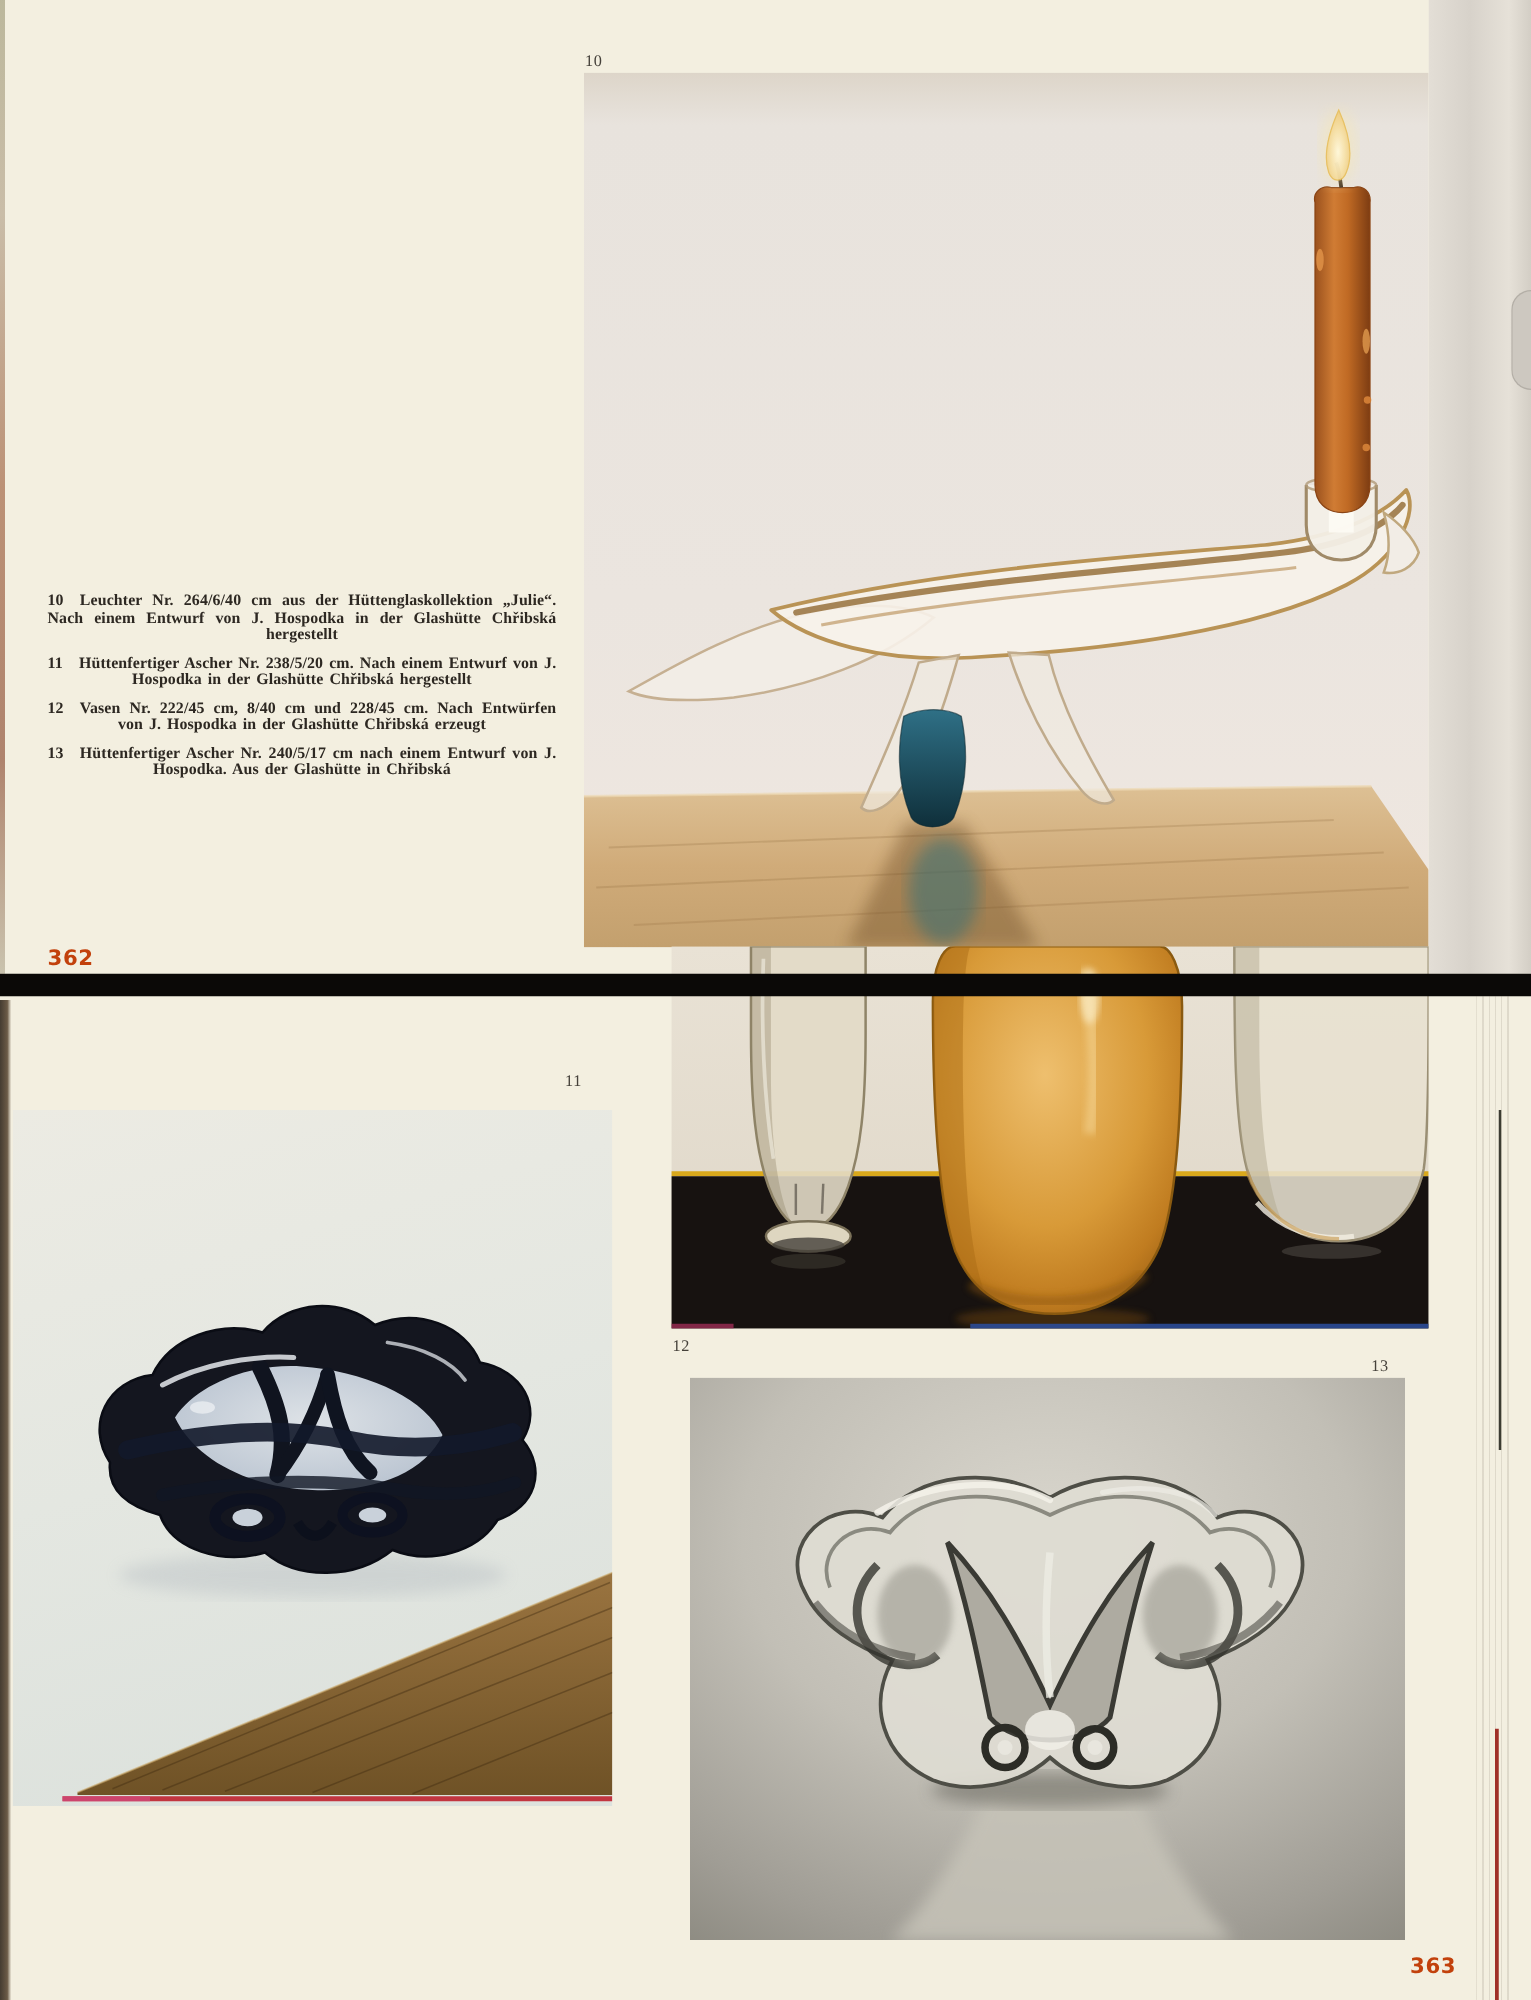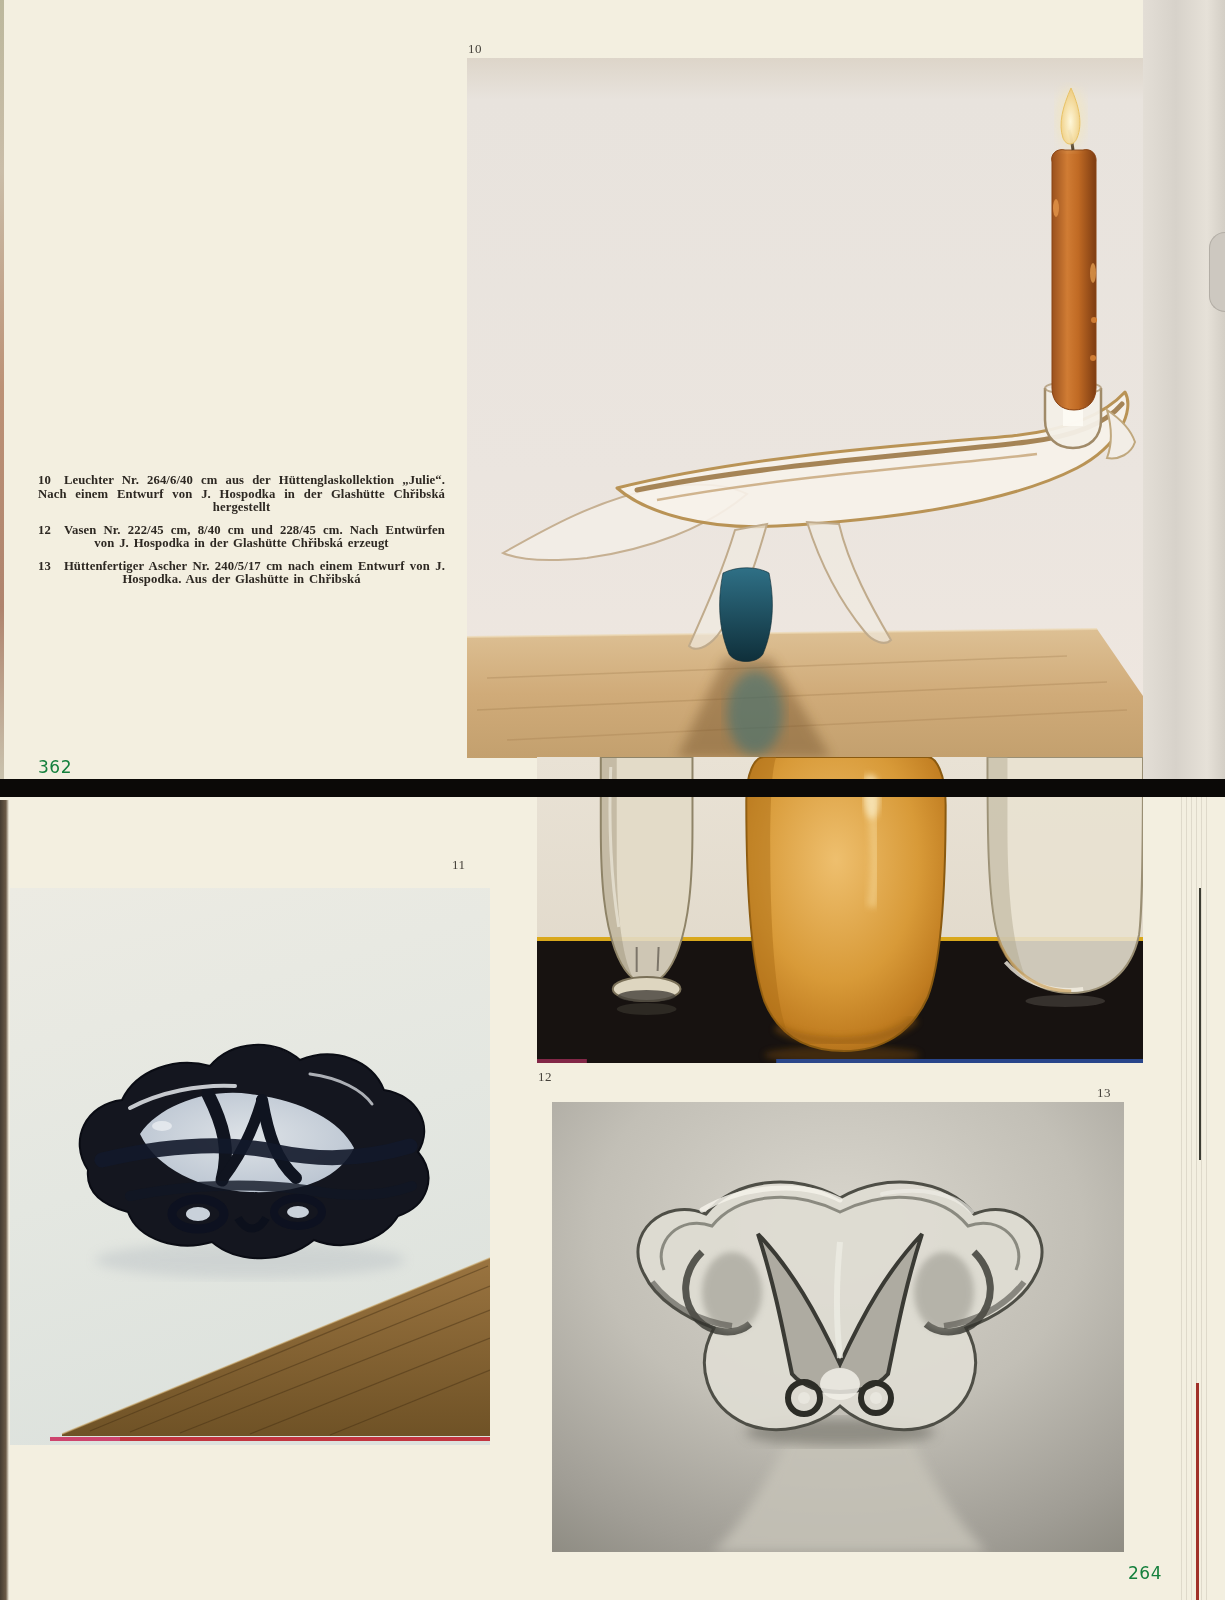--- a/index.html
+++ b/index.html
@@ -9,21 +9,21 @@
     font-family:"Liberation Serif", serif;
   }
   .photo{position:absolute; overflow:hidden;}
   .photo svg{display:block; width:100%; height:100%;}
   .fig-label{
     position:absolute; font-family:"Liberation Serif",serif;
     font-size:13px; color:#45413a; letter-spacing:.5px;
   }
   .page-num{
     position:absolute; font-family:"DejaVu Sans",sans-serif;
-    font-weight:400; font-size:17px; color:#15803d; letter-spacing:.5px;
+    font-weight:700; font-size:17px; color:#c2410c; letter-spacing:.5px;
   }
   
   .captions{
     position:absolute; left:38px; top:474px; width:407px;
     color:#2d2822;
   }
   .captions p{
     margin:0 0 9px 0;
     font-size:12.7px; line-height:13.5px; font-weight:700;
     text-align:justify; text-align-last:center;
@@ -62,20 +62,21 @@
 </style>
 </head>
 <body>
 
 <div id="scan">
 
   <div class="edge-left-top"></div>
 
   <div class="captions">
     <p><span class="cap-num">10</span><span>Leuchter Nr. 264/6/40 cm aus der Hüttenglaskollektion „Julie“. Nach einem Entwurf von J. Hospodka in der Glashütte Chřibská hergestellt</span></p>
+    <p><span class="cap-num">11</span><span>Hüttenfertiger Ascher Nr. 238/5/20 cm. Nach einem Entwurf von J. Hospodka in der Glashütte Chřibská hergestellt</span></p>
     <p><span class="cap-num">12</span><span>Vasen Nr. 222/45 cm, 8/40 cm und 228/45 cm. Nach Entwürfen von J. Hospodka in der Glashütte Chřibská erzeugt</span></p>
     <p><span class="cap-num">13</span><span>Hüttenfertiger Ascher Nr. 240/5/17 cm nach einem Entwurf von J. Hospodka. Aus der Glashütte in Chřibská</span></p>
   </div>
 
   <div class="fig-label" style="left:468px; top:41px;">10</div>
 
   <figure class="photo" style="left:467px; top:58px; width:676px; height:700px; margin:0;">
     <svg viewBox="0 0 676 700" preserveAspectRatio="none">
       <defs>
         <linearGradient id="bg10" x1="0" y1="0" x2="0" y2="1">
@@ -311,15 +312,15 @@
         <path d="M100,180 C120,206 150,220 180,224" stroke="#504f47" stroke-width="6" fill="none" opacity="0.6"></path>
         <path d="M472,180 C452,206 422,220 392,224" stroke="#504f47" stroke-width="6" fill="none" opacity="0.6"></path>
       </g>
     </svg>
   </figure>
 
   <div class="edge-lines-right"></div>
   <div class="dark-vline"></div>
   <div class="red-vline"></div>
 
-  <div class="page-num" style="left:1128px; top:1563px;">264</div>
+  <div class="page-num" style="left:1128px; top:1563px;">363</div>
 
 </div>
 
 </body></html>

